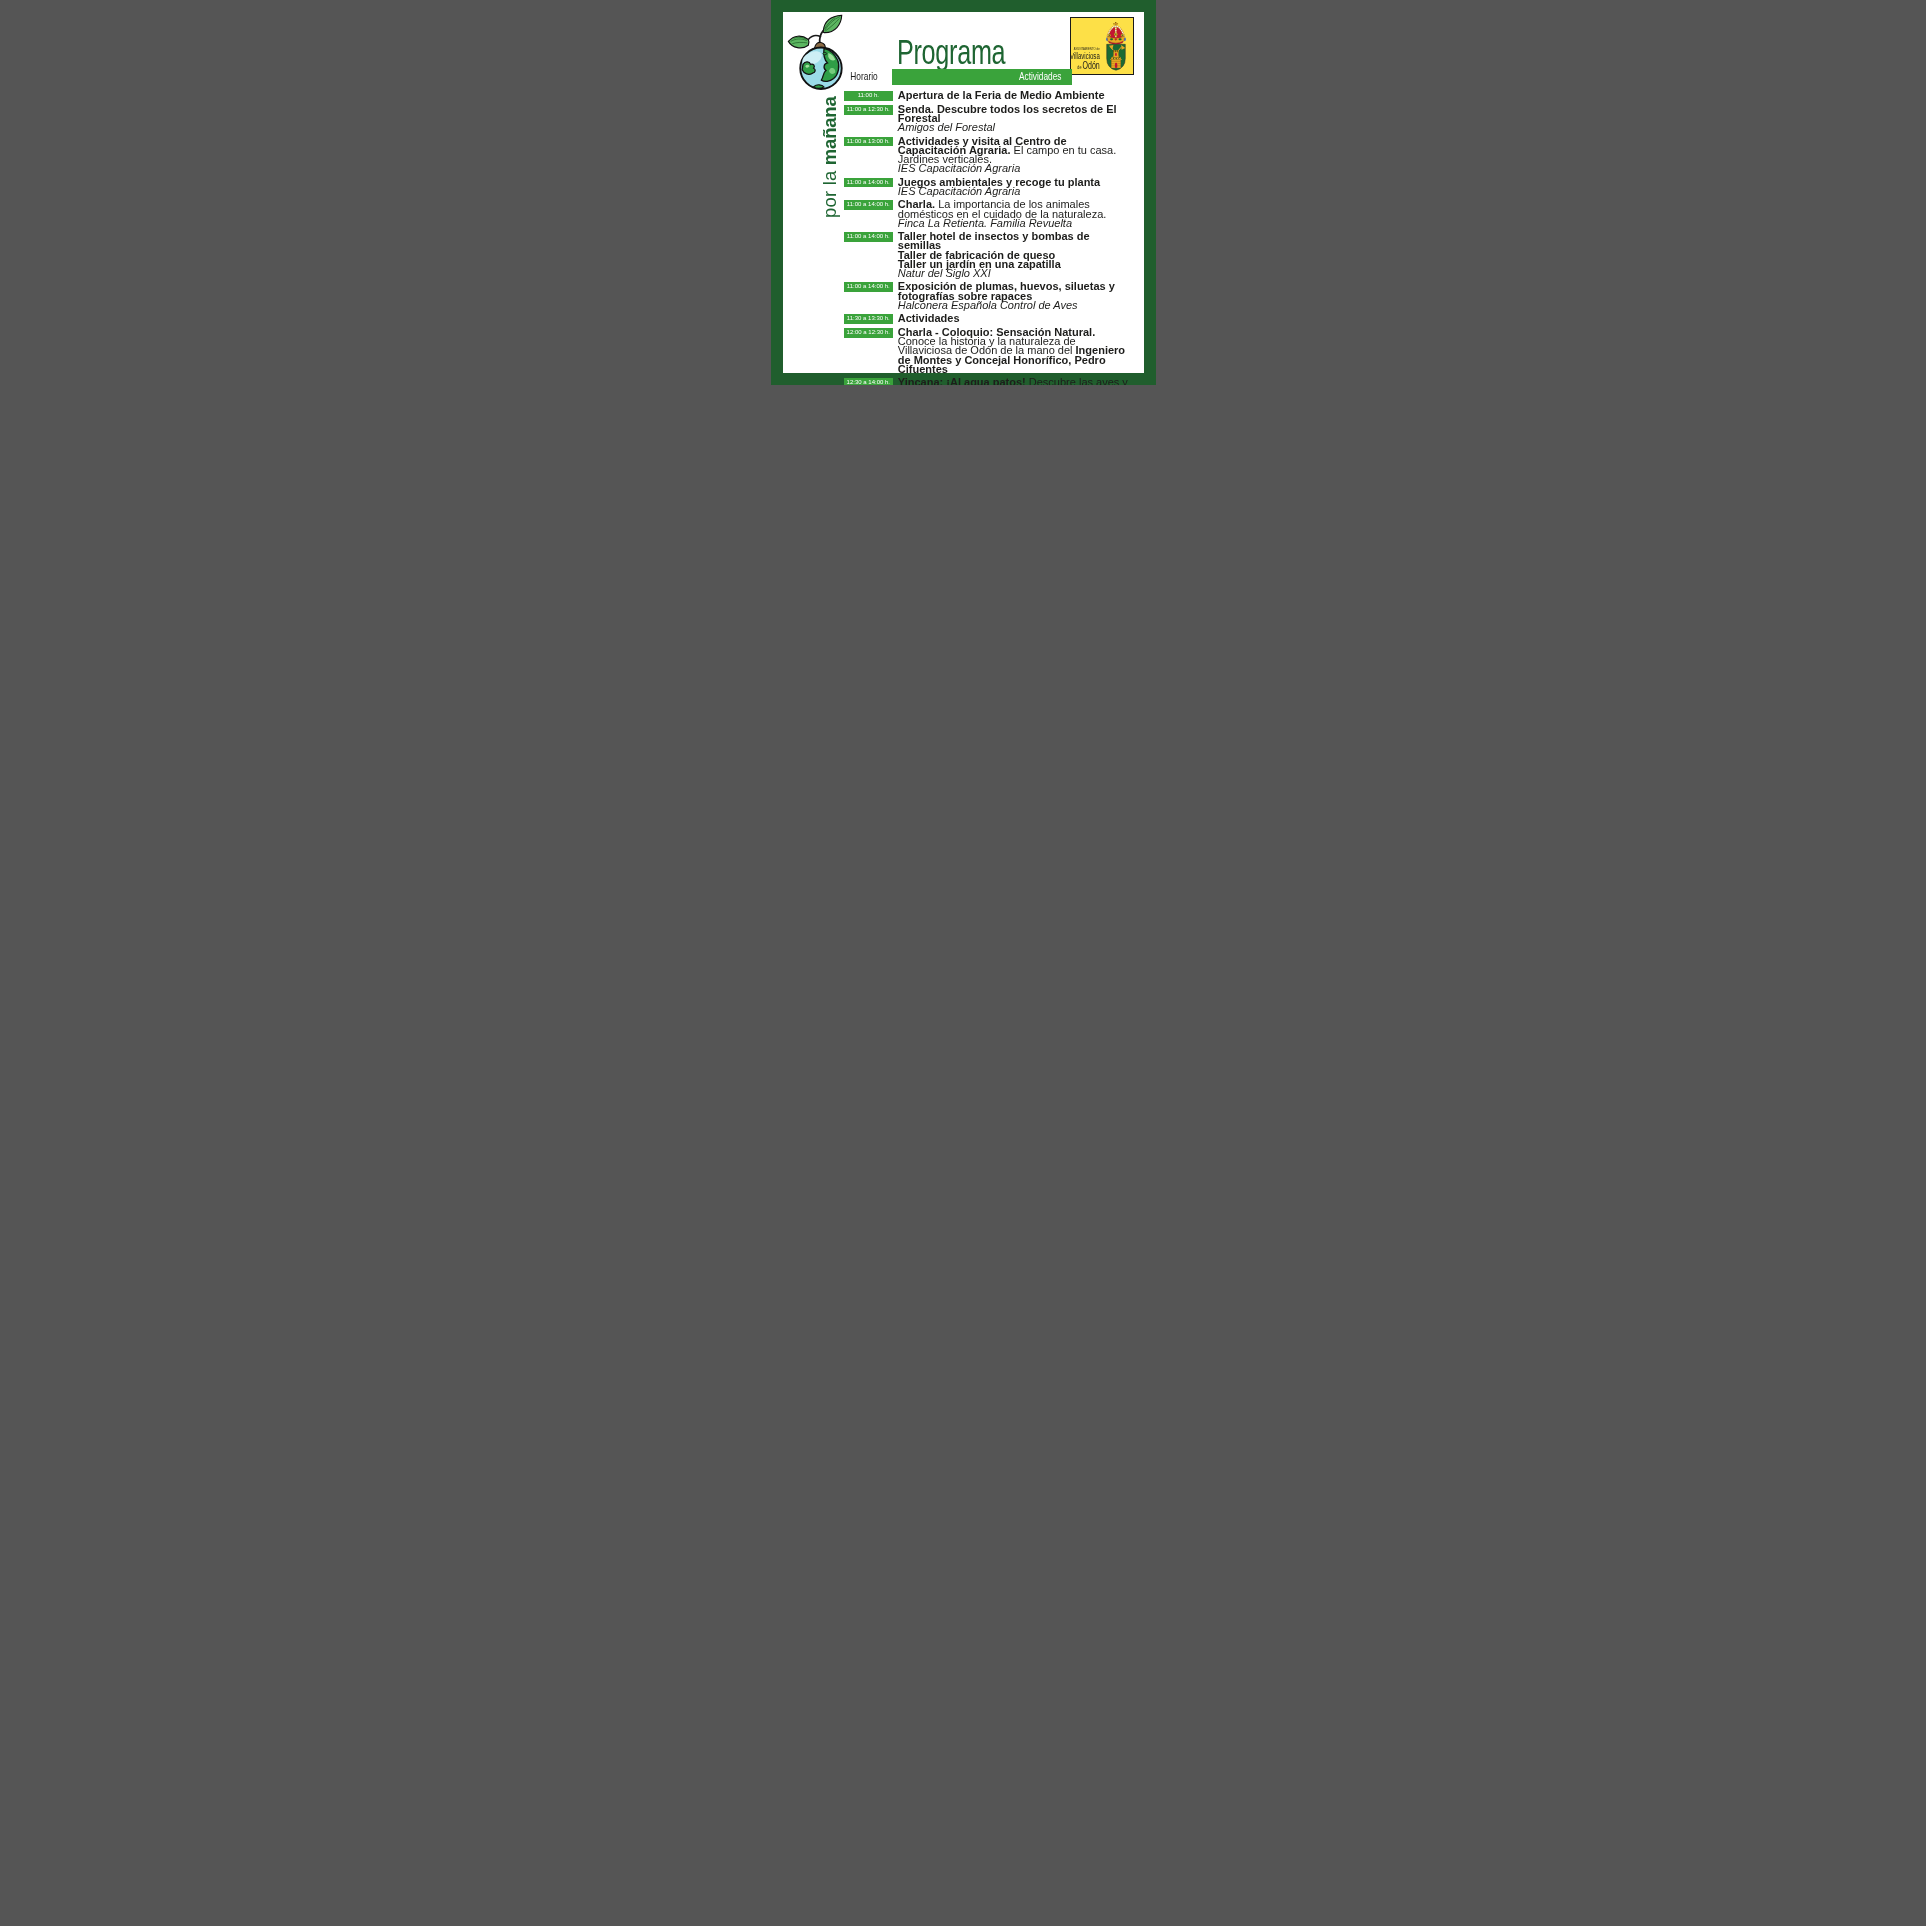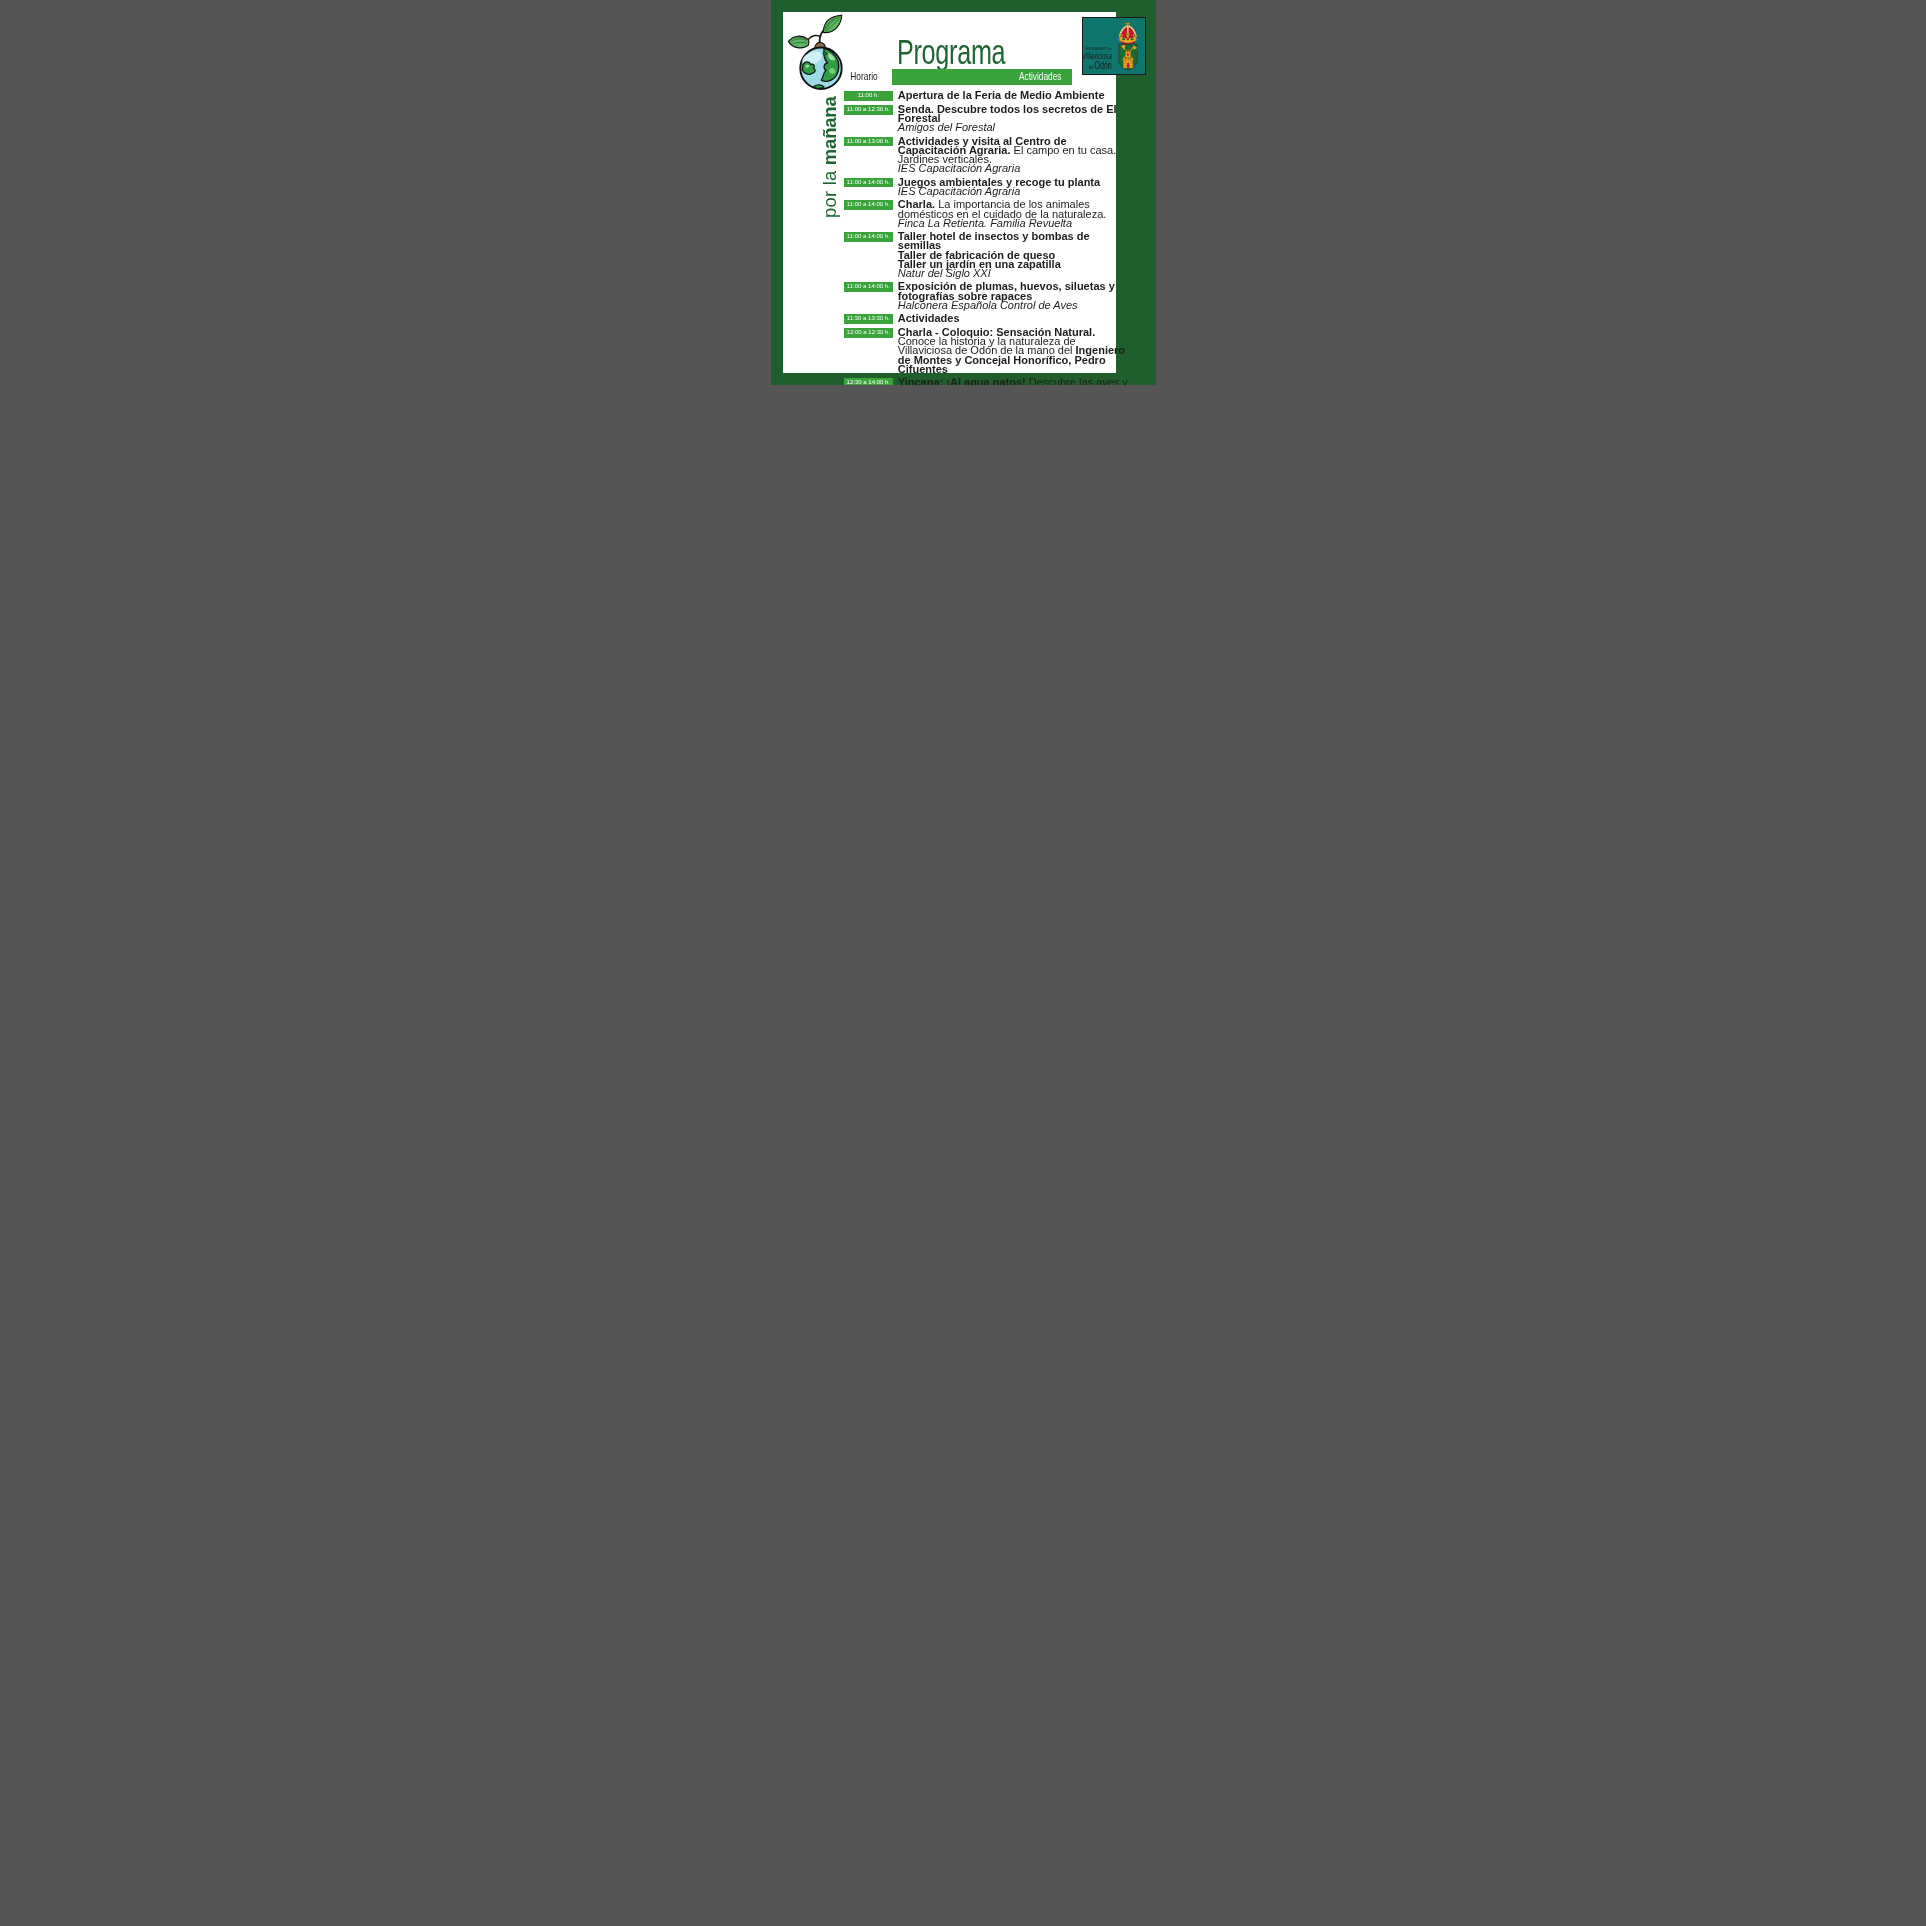--- a/index.html
+++ b/index.html
@@ -2,37 +2,37 @@
 <html style="font-size:6.2px"><head>
 <meta charset="utf-8">
 <style>
   html,body{margin:0;padding:0;background:#555;}
   .canvas{
     position:relative;width:385px;height:385px;margin:0 auto;
     background:var(--frame,#205e2d);
     font-family:"Liberation Sans", sans-serif;
     overflow:hidden;
   }
-  .page{position:absolute;left:12.3px;top:12.3px;width:333px;height:361px;background:#ffffff;}
+  .page{position:absolute;left:12.3px;top:12.3px;width:361px;height:361px;background:#ffffff;}
 
   
   .earth{position:absolute;left:2.3px;top:0.8px;width:62px;height:79px;}
 
   
   .title{
     position:absolute;left:114px;top:21.6px;margin:0;
     font-size:35px;font-weight:400;line-height:1;letter-spacing:-0.4px;
     color:var(--title-green,#1e6532);
     transform:scaleX(.72);transform-origin:0 0;white-space:nowrap;
   }
 
   
   .logo-box{
-    position:absolute;left:299px;top:4.6px;width:64px;height:58px;
-    border:0.8px solid #1a1a1a;box-sizing:border-box;background:#0f766e;
+    position:absolute;left:287px;top:4.6px;width:64px;height:58px;
+    border:0.8px solid #1a1a1a;box-sizing:border-box;background:#fde047;
   }
   .logo-text{
     position:absolute;right:33px;top:29px;text-align:right;color:#1a1a1a;
     transform:scaleX(.68);transform-origin:100% 0;white-space:nowrap;line-height:1.05;
   }
   .logo-l1{font-size:4px;letter-spacing:0.1px;}
   .logo-l2{font-size:8.9px;margin-top:0.8px;}
   .logo-l3{font-size:5.4px;}
   .logo-l3 .odon{font-size:10.4px;}
   .crest{position:absolute;right:3.1px;top:4.6px;width:28px;height:49px;}

